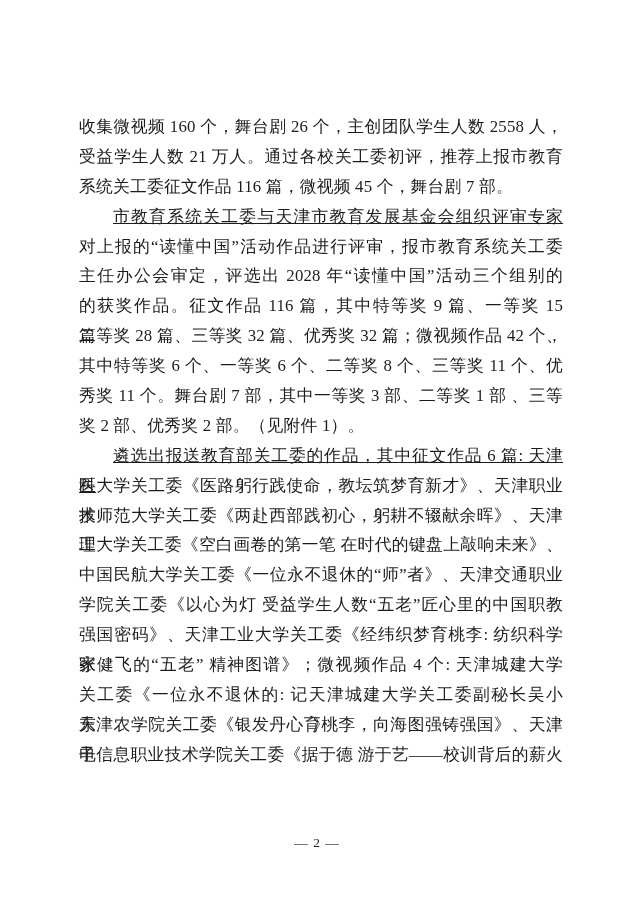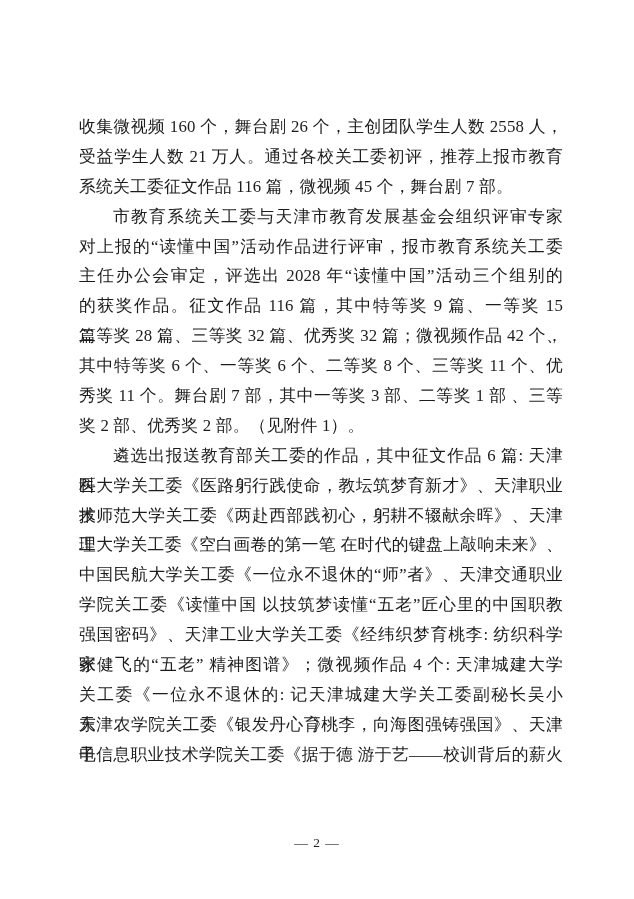--- a/index.html
+++ b/index.html
@@ -31,20 +31,21 @@
     text-align: justify;
     text-align-last: justify;
     overflow: visible;
   }
   .line.no-justify {
     text-align: center;
     text-align-last: left;
   }
   .line.first-line-indent {
     text-indent: 34px;
+    text-decoration: underline;
   }
   .footer {
     position: absolute;
     left: 0;
     top: 835px;
     width: 100%;
     text-align: center;
     font-size: 13.5px;
     letter-spacing: 1px;
     color: #222222;
@@ -68,21 +69,21 @@
     <div class="line">二等奖 28 篇、三等奖 32 篇、优秀奖 32 篇；微视频作品 42 个，</div>
     <div class="line">其中特等奖 6 个、一等奖 6 个、二等奖 8 个、三等奖 11 个、优</div>
     <div class="line">秀奖 11 个。舞台剧 7 部，其中一等奖 3 部、二等奖 1 部 、三等</div>
     <div class="line no-justify">奖 2 部、优秀奖 2 部。（见附件 1）。</div>
 
     <div class="line first-line-indent">遴选出报送教育部关工委的作品，其中征文作品 6 篇: 天津医</div>
     <div class="line">科大学关工委《医路躬行践使命，教坛筑梦育新才》、天津职业技</div>
     <div class="line">术师范大学关工委《两赴西部践初心，躬耕不辍献余晖》、天津理</div>
     <div class="line">工大学关工委《空白画卷的第一笔 在时代的键盘上敲响未来》、</div>
     <div class="line">中国民航大学关工委《一位永不退休的“师”者》、天津交通职业</div>
-    <div class="line">学院关工委《读懂中国 以技筑梦读懂“五老”匠心里的中国职教</div>
+    <div class="line">学院关工委《以心为灯 受益学生人数“五老”匠心里的中国职教</div>
     <div class="line">强国密码》、天津工业大学关工委《经纬织梦育桃李: 纺织科学家</div>
     <div class="line">张健飞的“五老” 精神图谱》；微视频作品 4 个: 天津城建大学</div>
     <div class="line">关工委《一位永不退休的: 记天津城建大学关工委副秘长吴小东》、</div>
     <div class="line">天津农学院关工委《银发丹心育桃李，向海图强铸强国》、天津电</div>
     <div class="line">子信息职业技术学院关工委《据于德 游于艺——校训背后的薪火</div>
 
   </div>
 
   <div class="footer">— 2 —</div>
 

